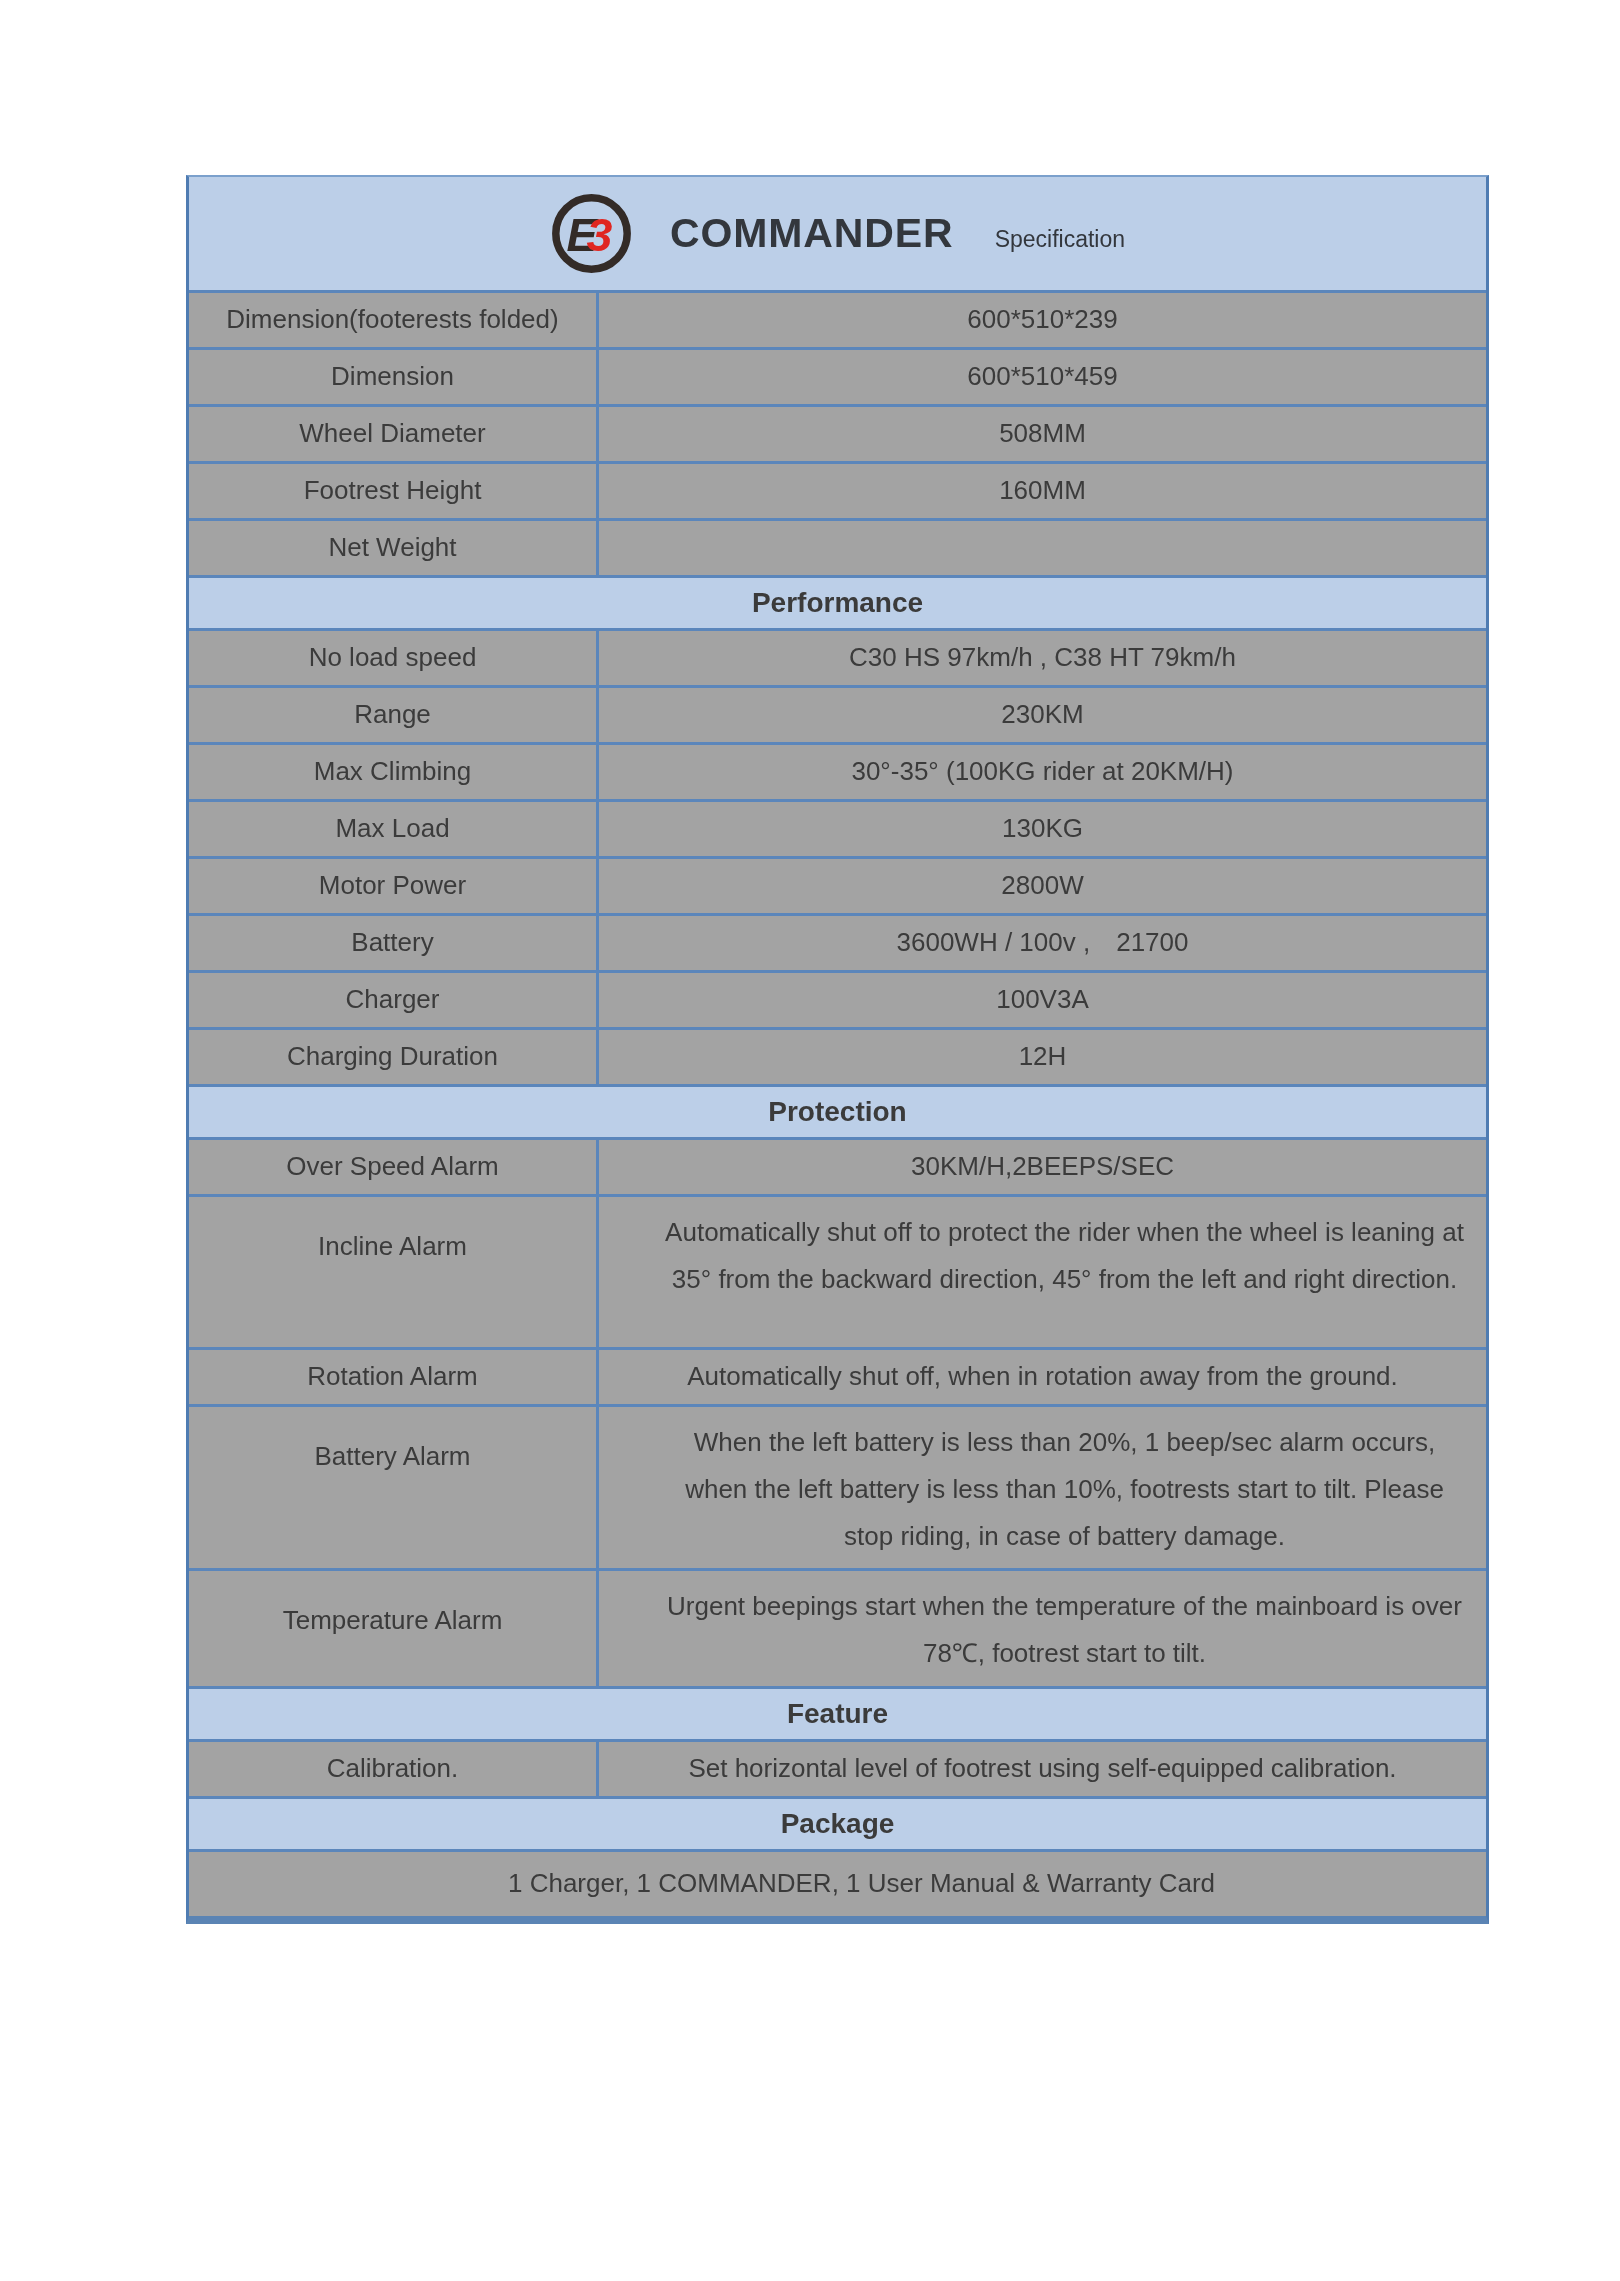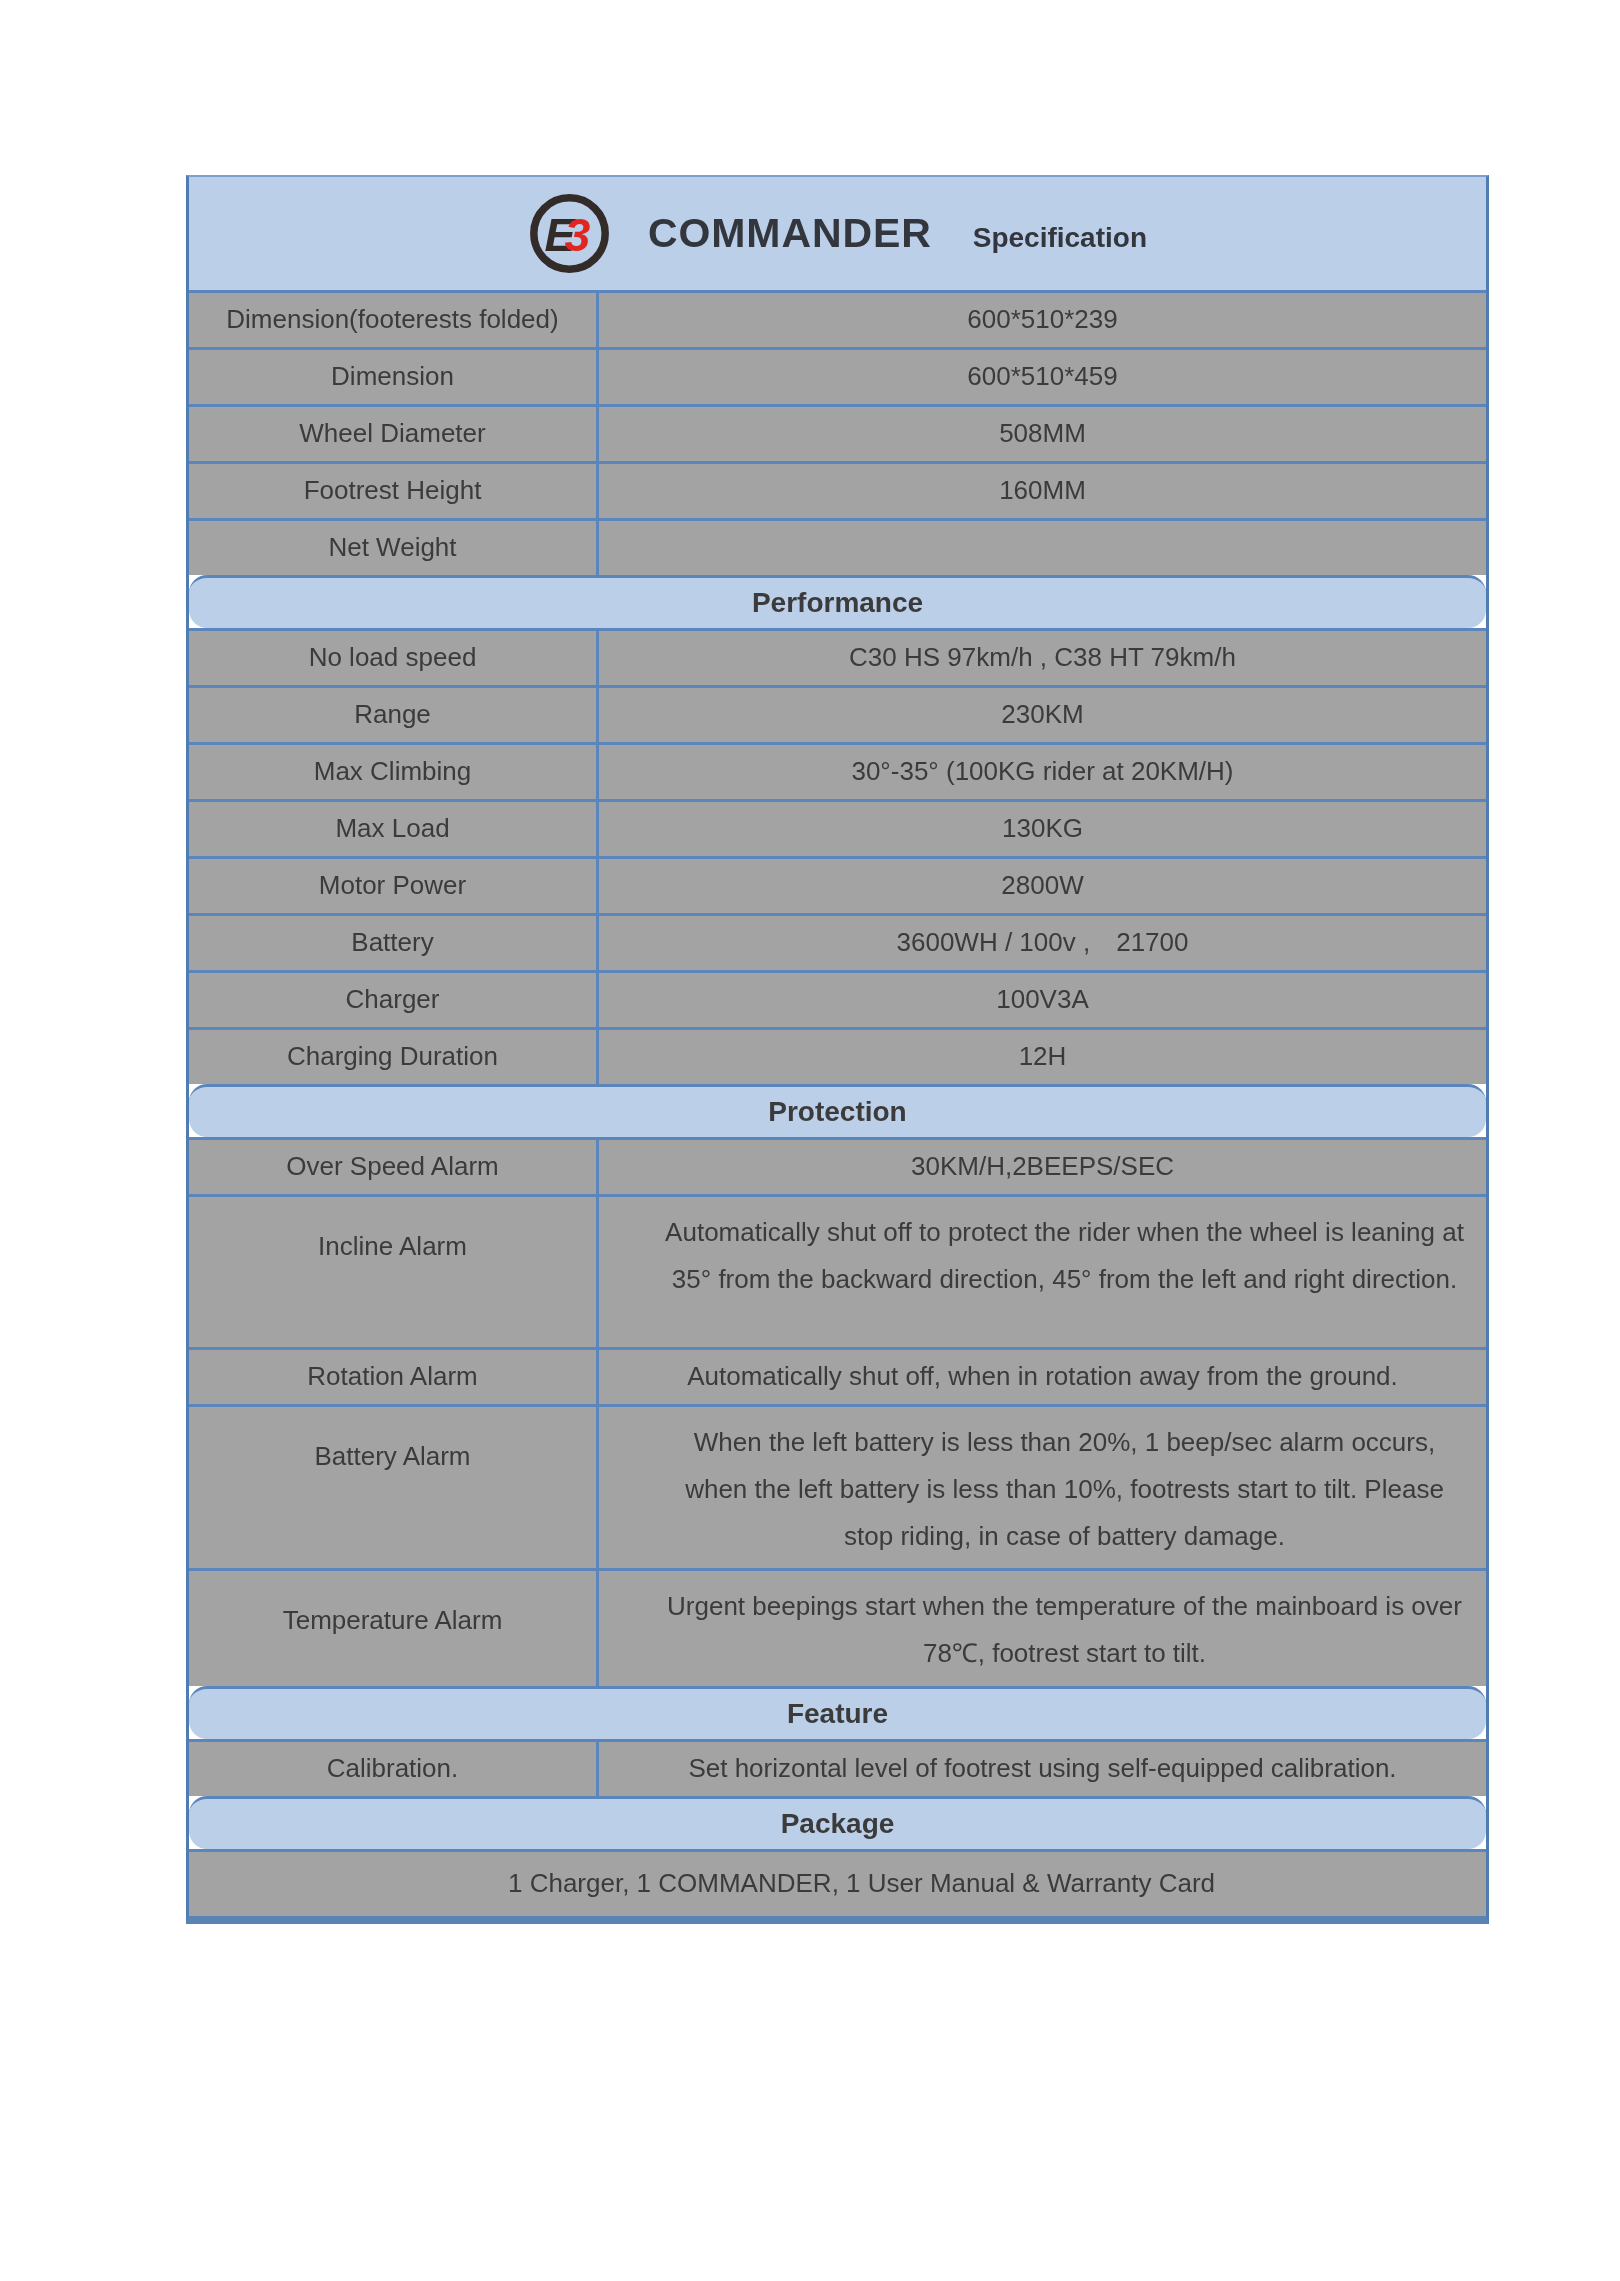--- a/index.html
+++ b/index.html
@@ -57,21 +57,20 @@
   .cell.value{
     flex:1 1 auto;
     text-align:center;
   }
   
   .row.section{
     background:var(--fill);
     min-height:53px;
     align-items:center;
     justify-content:center;
-    border-radius:18px;
   }
   .row.section .cell{
     font-size:28px;
     font-weight:bold;
     padding:5.3px 10.6px;
   }
   
   .row.header-row{
     background:var(--fill);
     min-height:113px;
@@ -90,22 +89,22 @@
     align-items:baseline;
     gap:41px;
   }
   .page-title{
     font-size:41px;
     font-weight:bold;
     letter-spacing:0.9px;
     color:var(--title);
   }
   .page-subtitle{
-    font-size:28px;
-    font-weight:bold;
+    font-size:23px;
+    font-weight:normal;
     color:var(--title);
   }
   
   .row.tall .cell.label{
     align-items:flex-start;
     padding-top:32px;
   }
   .row.tall .cell.value{
     display:block;
     line-height:47px;

